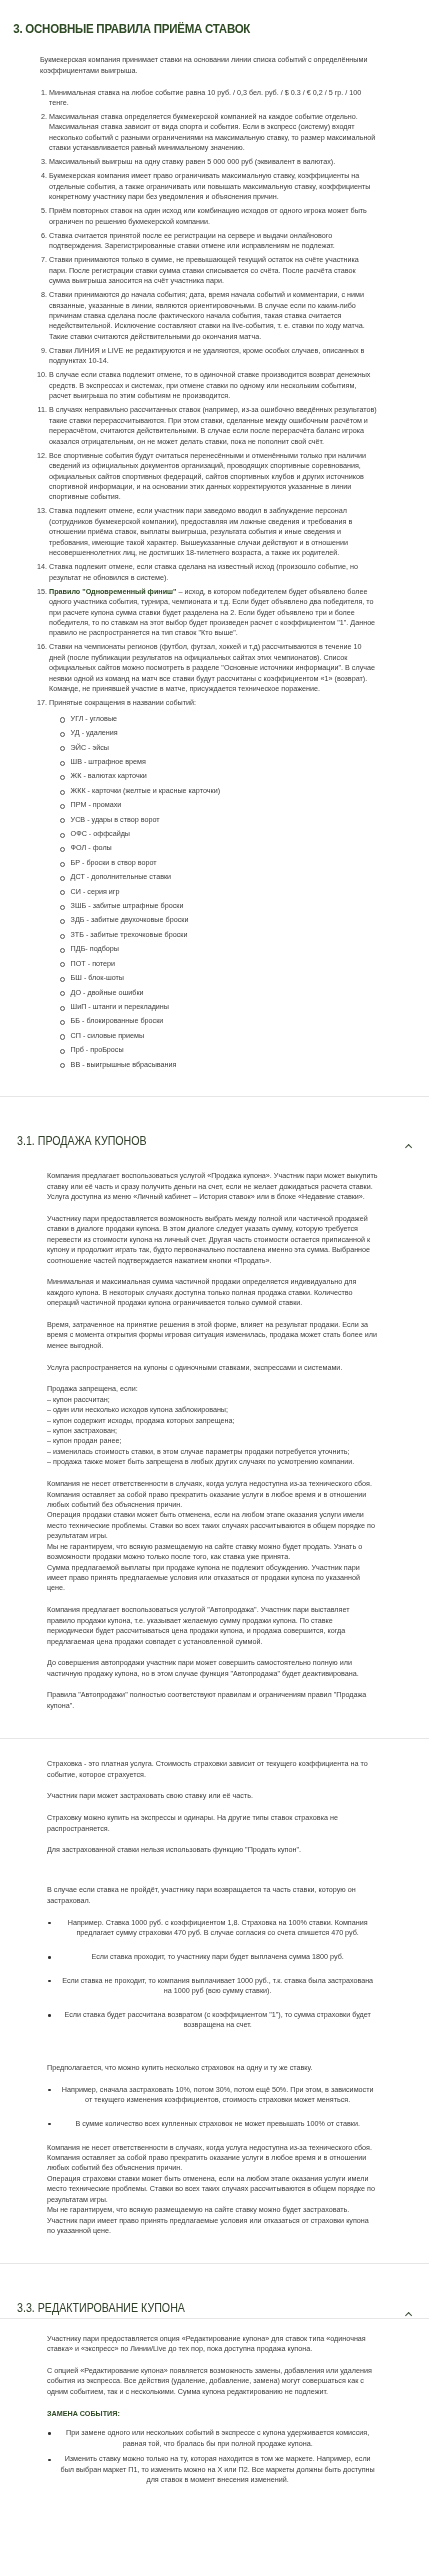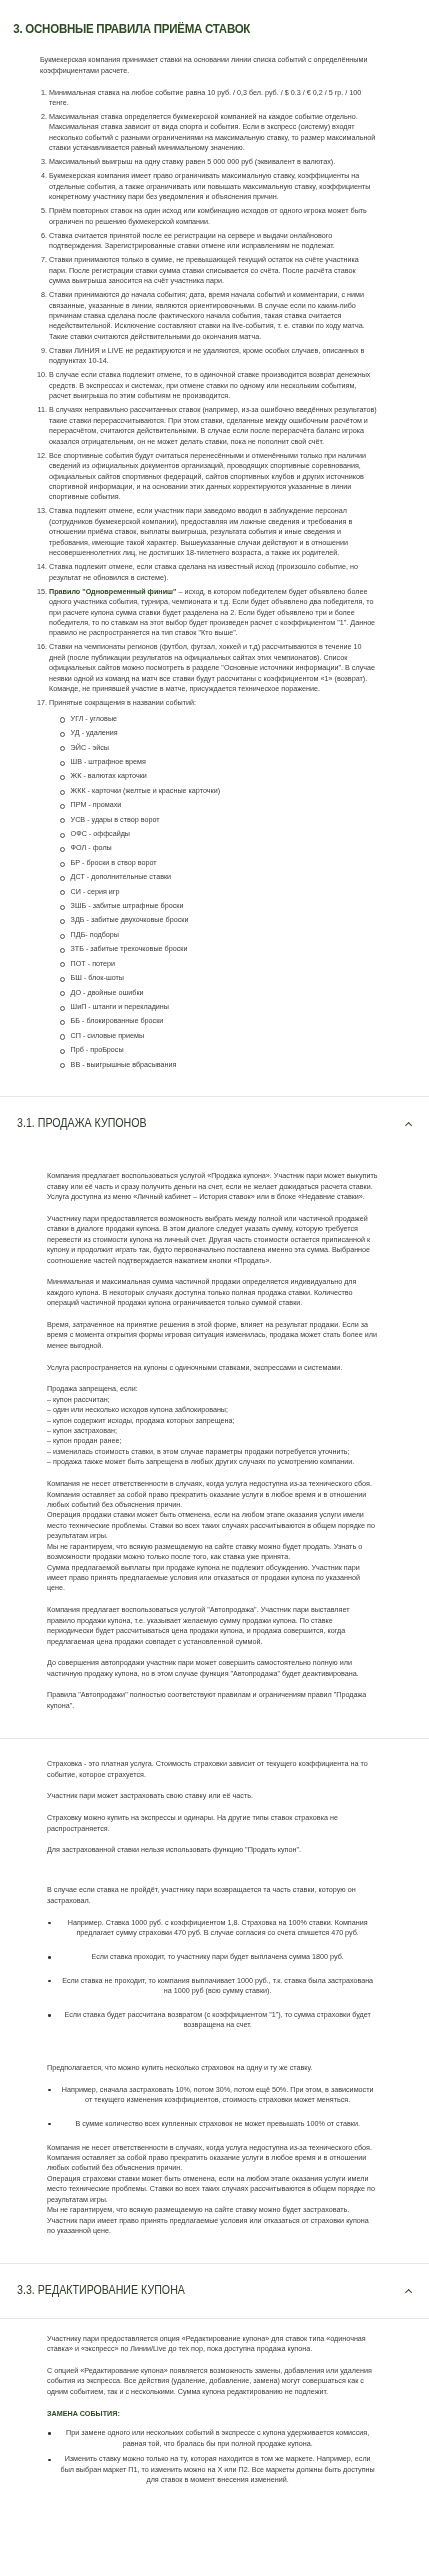--- a/index.html
+++ b/index.html
@@ -59,21 +59,21 @@
     position: absolute;
     left: 0; top: 5.7px;
     width: 3.1px; height: 3.1px;
     border: 0.6px solid #555;
     border-radius: 50%;
   }
   .divider { height: 0.5px; background: #e6e6e6; width: 100%; }
   .section-header {
     display: flex;
     justify-content: space-between;
-    align-items: center;
+    align-items: flex-end;
     padding: 0 18.5px 0 16.5px;
     height: 54px;
     cursor: pointer;
   }
   .section-title {
     font-size: 12.4px;
     color: #2f3f28;
     font-weight: normal;
     transform: scaleX(0.86);
     transform-origin: left center;
@@ -102,21 +102,21 @@
   }
   ul.dots.spaced li { margin-bottom: 13.4px; }
   .sub-head { font-weight: bold; color: #2e4a24; margin: 3.1px 0 9.3px; }
   .sec33-body { padding-top: 15.5px; }
 </style>
 </head>
 <body>
 
 <h1 class="main-title">3. ОСНОВНЫЕ ПРАВИЛА ПРИЁМА СТАВОК</h1>
 
-<p class="intro">Букмекерская компания принимает ставки на основании линии  списка событий с определёнными коэффициентами расчете.</p>
+<p class="intro">Букмекерская компания принимает ставки на основании линии  списка событий с определёнными коэффициентами выигрыша.</p>
 
 <ol class="rules">
   <li data-num="1">Минимальная ставка на любое событие равна 10 руб. / 0,3 бел. руб. / $ 0.3 / € 0,2 / 5 гр. / 100 тенге.</li>
   <li data-num="2">Максимальная ставка определяется букмекерской компанией на каждое событие отдельно. Максимальная ставка зависит от вида спорта и события. Если в экспресс (систему) входят несколько событий с разными ограничениями на максимальную ставку, то размер максимальной ставки устанавливается равный минимальному значению.</li>
   <li data-num="3">Максимальный выигрыш на одну ставку равен 5 000 000 руб (эквивалент в валютах).</li>
   <li data-num="4">Букмекерская компания имеет право ограничивать максимальную ставку, коэффициенты на отдельные события, а также ограничивать или повышать максимальную ставку, коэффициенты конкретному участнику пари без уведомления и объяснения причин.</li>
   <li data-num="5">Приём повторных ставок на один исход или комбинацию исходов от одного игрока может быть ограничен по решению букмекерской компании.</li>
   <li data-num="6">Ставка считается принятой после ее регистрации на сервере и выдачи онлайнового подтверждения. Зарегистрированные ставки отмене или исправлениям не подлежат.</li>
   <li data-num="7">Ставки принимаются только в сумме, не превышающей текущий остаток на счёте участника пари. После регистрации ставки сумма ставки списывается со счёта. После расчёта ставок сумма выигрыша заносится на счёт участника пари.</li>
   <li data-num="8">Ставки принимаются до начала события; дата, время начала событий и комментарии, с ними связанные, указанные в линии, являются ориентировочными. В случае если по каким-либо причинам ставка сделана после фактического начала события, такая ставка считается недействительной. Исключение составляют ставки на live-события, т. е. ставки по ходу матча. Такие ставки считаются действительными до окончания матча.</li>
@@ -139,22 +139,22 @@
       <li>ЖКК - карточки (желтые и красные карточки)</li>
       <li>ПРМ - промахи</li>
       <li>УСВ - удары в створ ворот</li>
       <li>ОФС - оффсайды</li>
       <li>ФОЛ - фолы</li>
       <li>БР - броски в створ ворот</li>
       <li>ДСТ - дополнительные ставки</li>
       <li>СИ - серия игр</li>
       <li>ЗШБ - забитые штрафные броски</li>
       <li>ЗДБ - забитые двухочковые броски</li>
+      <li>ЗТБ - забитые трехочковые броски</li>
       <li>ПДБ- подборы</li>
-      <li>ЗТБ - забитые трехочковые броски</li>
       <li>ПОТ - потери</li>
       <li>БШ - блок-шоты</li>
       <li>ДО - двойные ошибки</li>
       <li>ШиП - штанги и перекладины</li>
       <li>ББ - блокированные броски</li>
       <li>СП - силовые приемы</li>
       <li>Прб - проБросы</li>
       <li>ВВ - выигрышные вбрасывания</li>
     </ul>
   </li>

